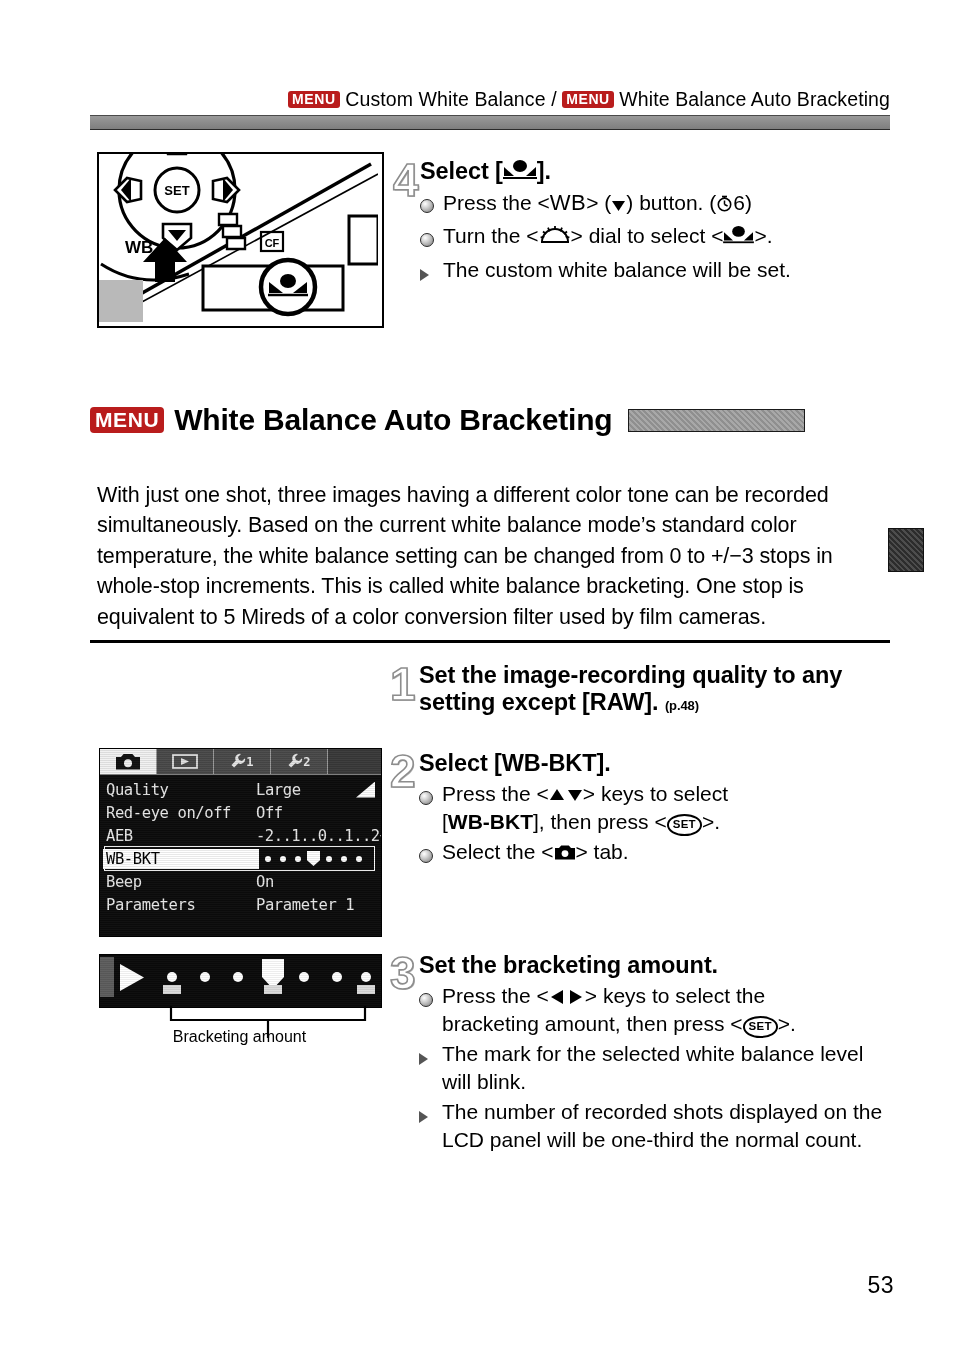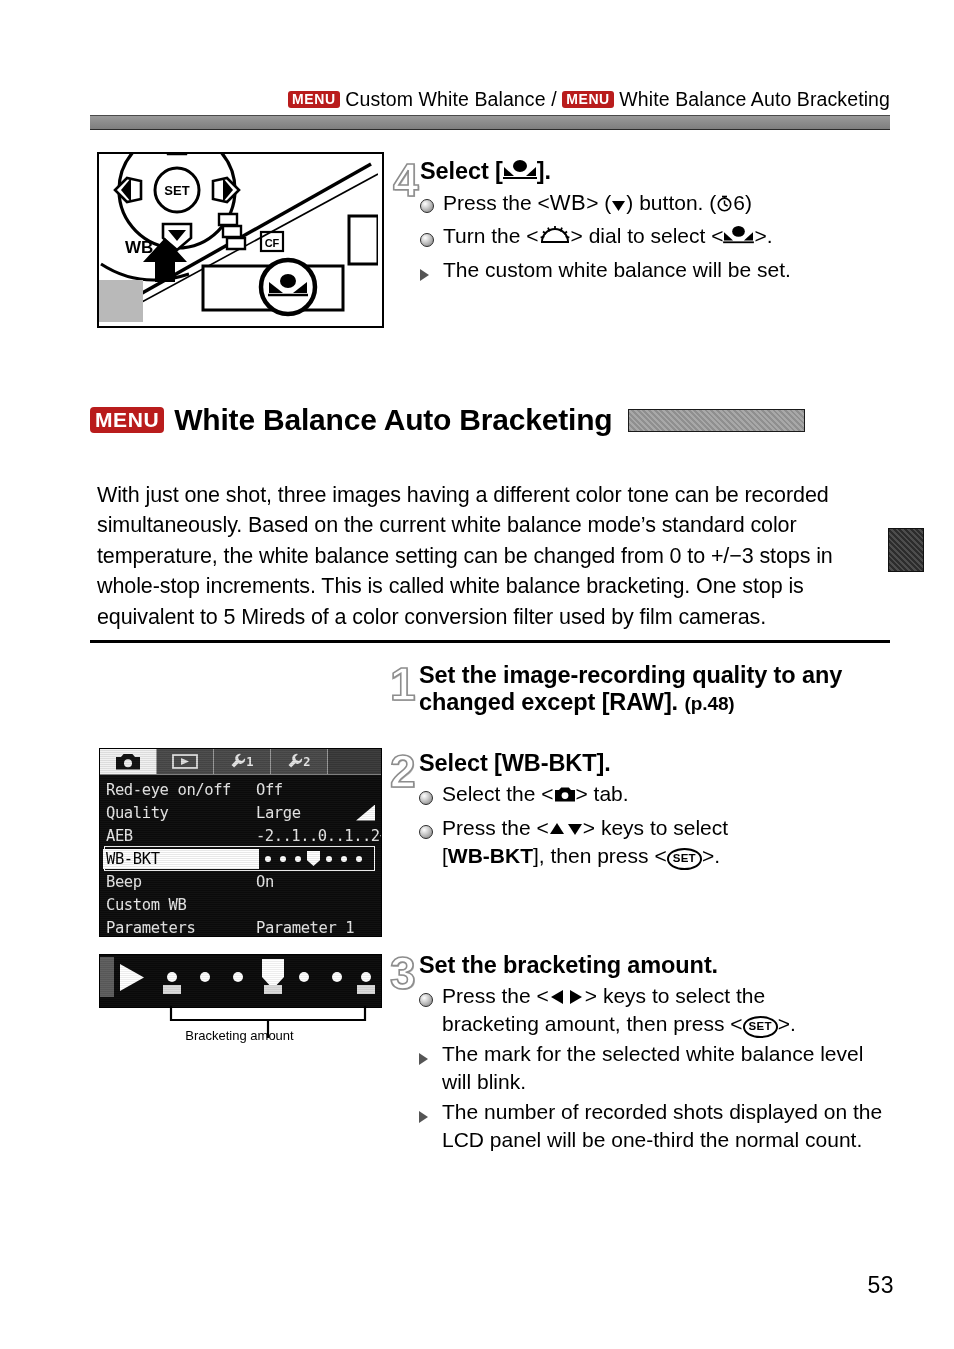--- a/index.html
+++ b/index.html
@@ -103,21 +103,21 @@
   .wbmark{width:13px;height:15px;background:#fff;
      clip-path:polygon(0 0,100% 0,100% 62%,50% 100%,0 62%);margin:0 -3px;}
 
   
   .bkt{position:absolute;left:99px;top:954px;width:281px;height:52px;
        background:#0b0b0b;border:1px solid #000;}
   .bkt-grain{position:absolute;inset:0;opacity:.35;
      background:repeating-linear-gradient(0deg,rgba(255,255,255,.06) 0 1px,rgba(0,0,0,.2) 1px 2px);}
   .bkt-call{position:absolute;left:99px;top:1006px;width:281px;height:62px;}
   .bkt-lbl{position:absolute;left:99px;top:1028px;width:281px;text-align:center;
-     font-size:13px;}
+     font-size:16px;}
 
   .pgnum{position:absolute;left:0;top:1272px;width:894px;text-align:right;
      font-size:23px;letter-spacing:.5px;}
 </style>
 </head>
 <body>
 
 <div class="page">
 
   <div class="hdr">
@@ -238,40 +238,40 @@
     <span class="sec-bar"></span>
   </div>
 
   <p class="para">With just one shot, three images having a different color tone can be recorded simultaneously. Based on the current white balance mode’s standard color temperature, the white balance setting can be changed from 0 to +/−3 stops in whole-stop increments. This is called white balance bracketing. One stop is equivalent to 5 Mireds of a color conversion filter used by film cameras.</p>
 
   <div class="rule"></div>
   <div class="mtab"></div>
 
   <div class="stepnum" style="left:390px;top:661px;">1</div>
   <div style="position:absolute;left:419px;top:662px;width:470px;">
-    <div class="step-title"><span>Set the image-recording quality to any changed except [RAW].</span> <span style="font-size:19px;font-weight:bold;text-align:center;">(p.48)</span></div>
+    <div class="step-title"><span>Set the image-recording quality to any setting except [RAW].</span> <span style="font-size:13px;font-weight:bold;text-align:center;">(p.48)</span></div>
   </div>
 
   <div class="stepnum" style="left:390px;top:748px;">2</div>
   <div style="position:absolute;left:419px;top:750px;width:470px;">
     <div class="step-title">Select [WB-BKT].</div>
     <div class="bullets">
       <div class="bl">
         <span class="mk"><i class="dot-b"></i></span>
+        <span class="tx">Press the &lt;<svg class="g" width="34" height="16" viewBox="0 0 34 16">
+              <path d="M1 13 L15 13 L8 2 Z" fill="#000"></path>
+              <path d="M19 3 L33 3 L26 14 Z" fill="#000"></path>
+            </svg>&gt; keys to select<br>[<b>WB-BKT</b>], then press &lt;<span class="set-key">SET</span>&gt;.</span>
+      </div>
+      <div class="bl">
+        <span class="mk"><i class="dot-b"></i></span>
         <span class="tx">Select the &lt;<svg class="g" width="22" height="17" viewBox="0 0 22 17">
               <path d="M1 4 h4 l2.2 -2.6 h7.6 L17 4 h4 v11.4 H1 Z" fill="#000"></path>
               <circle cx="11" cy="9.6" r="3.4" fill="#fff"></circle>
             </svg>&gt; tab.</span>
-      </div>
-      <div class="bl">
-        <span class="mk"><i class="dot-b"></i></span>
-        <span class="tx">Press the &lt;<svg class="g" width="34" height="16" viewBox="0 0 34 16">
-              <path d="M1 13 L15 13 L8 2 Z" fill="#000"></path>
-              <path d="M19 3 L33 3 L26 14 Z" fill="#000"></path>
-            </svg>&gt; keys to select<br>[<b>WB-BKT</b>], then press &lt;<span class="set-key">SET</span>&gt;.</span>
       </div>
     </div>
   </div>
 
   <div class="lcd">
     <div class="lcd-tabs">
       <div class="ltab act">
         <svg width="26" height="18" viewBox="0 0 26 18">
             <path d="M1 4 h5 l2.6 -3 h8.8 L20 4 h5 v12.6 H1 Z" fill="#111"></path>
             <circle cx="13" cy="10.2" r="4" fill="#f2f2f2"></circle>
@@ -292,27 +292,27 @@
       <div class="ltab">
         <svg width="16" height="17" viewBox="0 0 16 17">
             <path d="M11 1 a4.6 4.6 0 0 0 -5.2 6.6 L1.5 12 l2.6 2.6 L8.4 10.3 A4.6 4.6 0 0 0 15 5.2 L12 8 L9 7 L8 4 Z" fill="#e6e6e6"></path>
           </svg>
         <span class="tl">2</span>
       </div>
     </div>
 
     <div class="lcd-rows">
       <div class="lrow">
-        <span class="lbl">Red-eye on/off</span>
-        <span class="val">Off</span>
-      </div>
-      <div class="lrow">
         <span class="lbl">Quality</span>
         <span class="val">Large</span>
         <span class="qflag"></span>
+      </div>
+      <div class="lrow">
+        <span class="lbl">Red-eye on/off</span>
+        <span class="val">Off</span>
       </div>
       <div class="lrow">
         <span class="lbl">AEB</span>
         <span class="val" style="text-align:right;letter-spacing:-.5px;">-2..1..0..1..2+</span>
       </div>
       <div style="position:relative;">
         <div class="sel-box" style="top:-1px;"></div>
         <div class="lrow sel">
           <span class="lbl">WB-BKT</span>
           <span class="val wbscale">
@@ -322,24 +322,20 @@
             <i class="wbmark"></i>
             <i class="wbdot"></i>
             <i class="wbdot"></i>
             <i class="wbdot"></i>
           </span>
         </div>
       </div>
       <div class="lrow">
         <span class="lbl">Beep</span>
         <span class="val">On</span>
-      </div>
-      <div class="lrow">
-        <span class="lbl">Custom WB</span>
-        <span class="val"></span>
       </div>
       <div class="lrow">
         <span class="lbl">Parameters</span>
         <span class="val">Parameter 1</span>
       </div>
     </div>
     <div class="lcd-grain"></div>
   </div>
 
   <div class="bkt">

